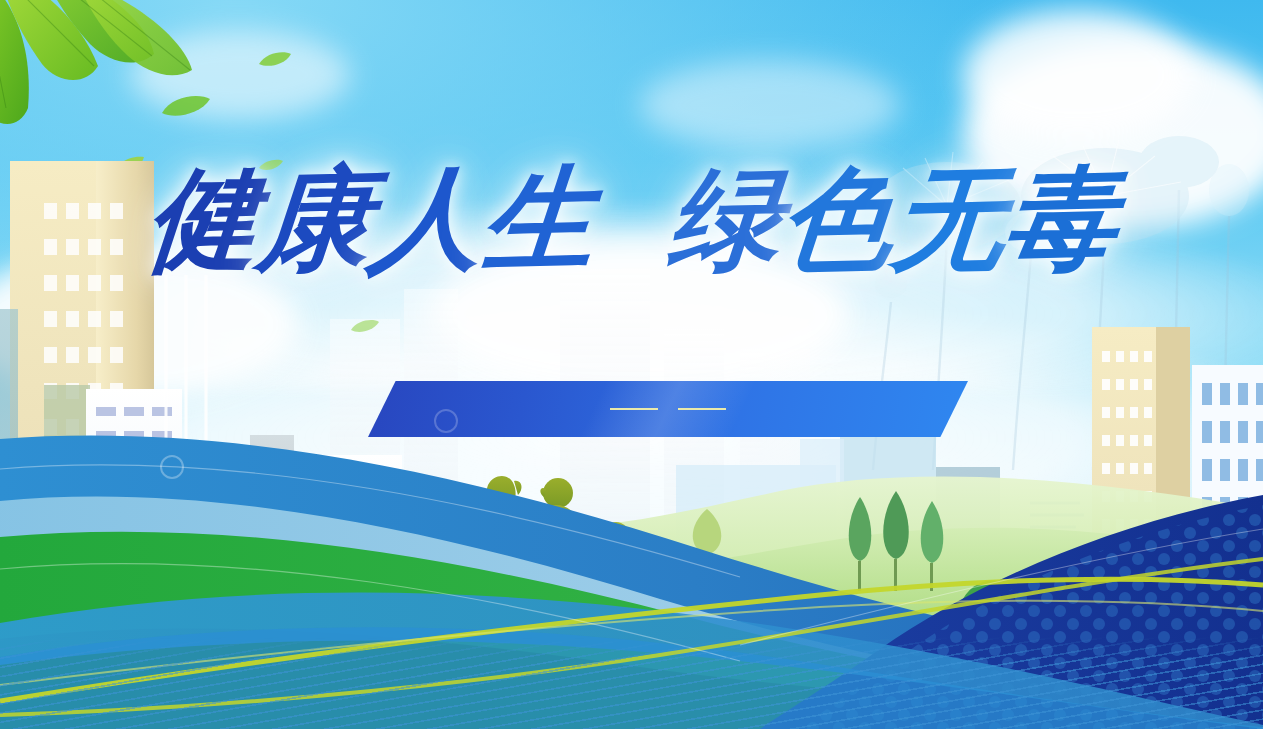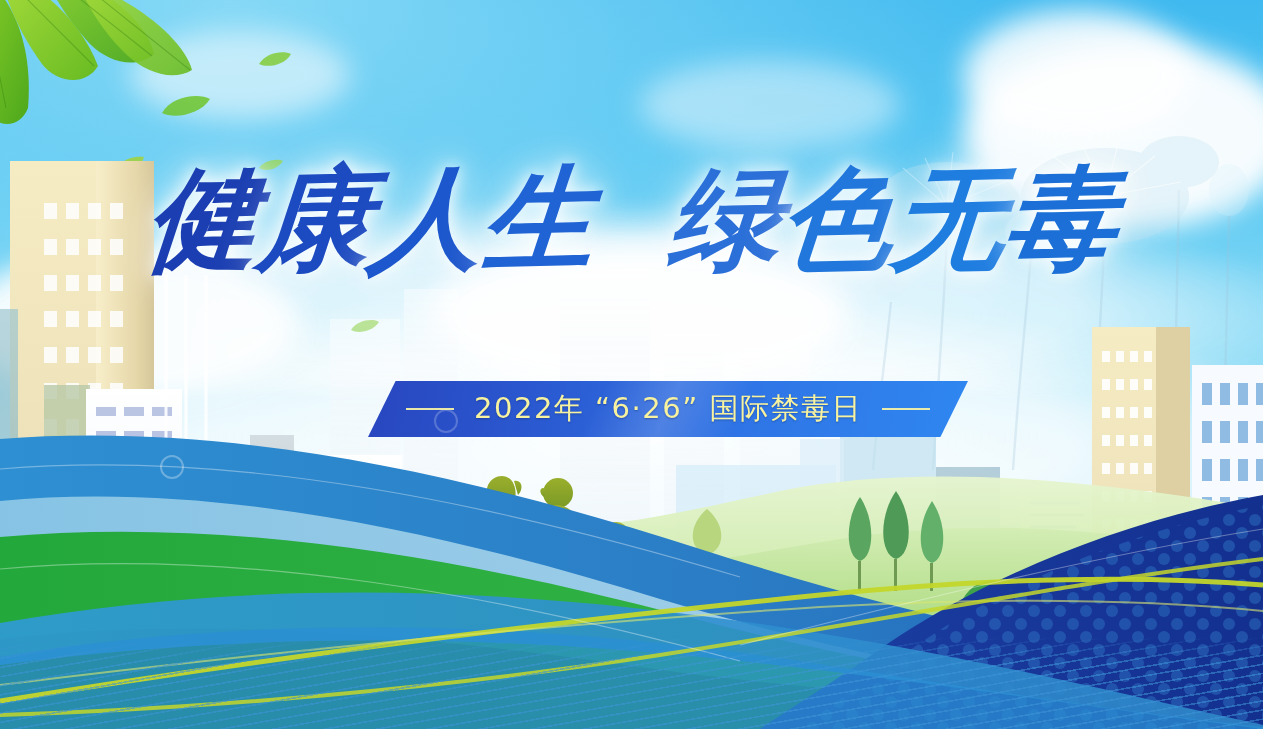--- a/index.html
+++ b/index.html
@@ -645,18 +645,17 @@
 
   <div class="headline">
     <span class="ch" style="color:#1b3fb2;">健</span><span class="ch" style="color:#1c4ac0;">康</span><span class="ch" style="color:#1d57cd;">人</span><span class="ch" style="color:#2063d4;">生</span><span class="gap"></span><span class="ch" style="color:#2b6fd8;">绿</span><span class="ch" style="color:#2277dc;">色</span><span class="ch" style="color:#1f7de0;">无</span><span class="ch" style="color:#1b6fd6;">毒</span>
   </div>
 
   <div class="banner">
     <div class="sheen"></div>
     <div class="ring"></div>
     <div class="banner-inner">
       <span class="rule"></span>
-      <span class="banner-text">2022年 “6·26” 国际禁毒日</span>
       <span class="rule"></span>
     </div>
   </div>
 
 </div>
 
 </body></html>

